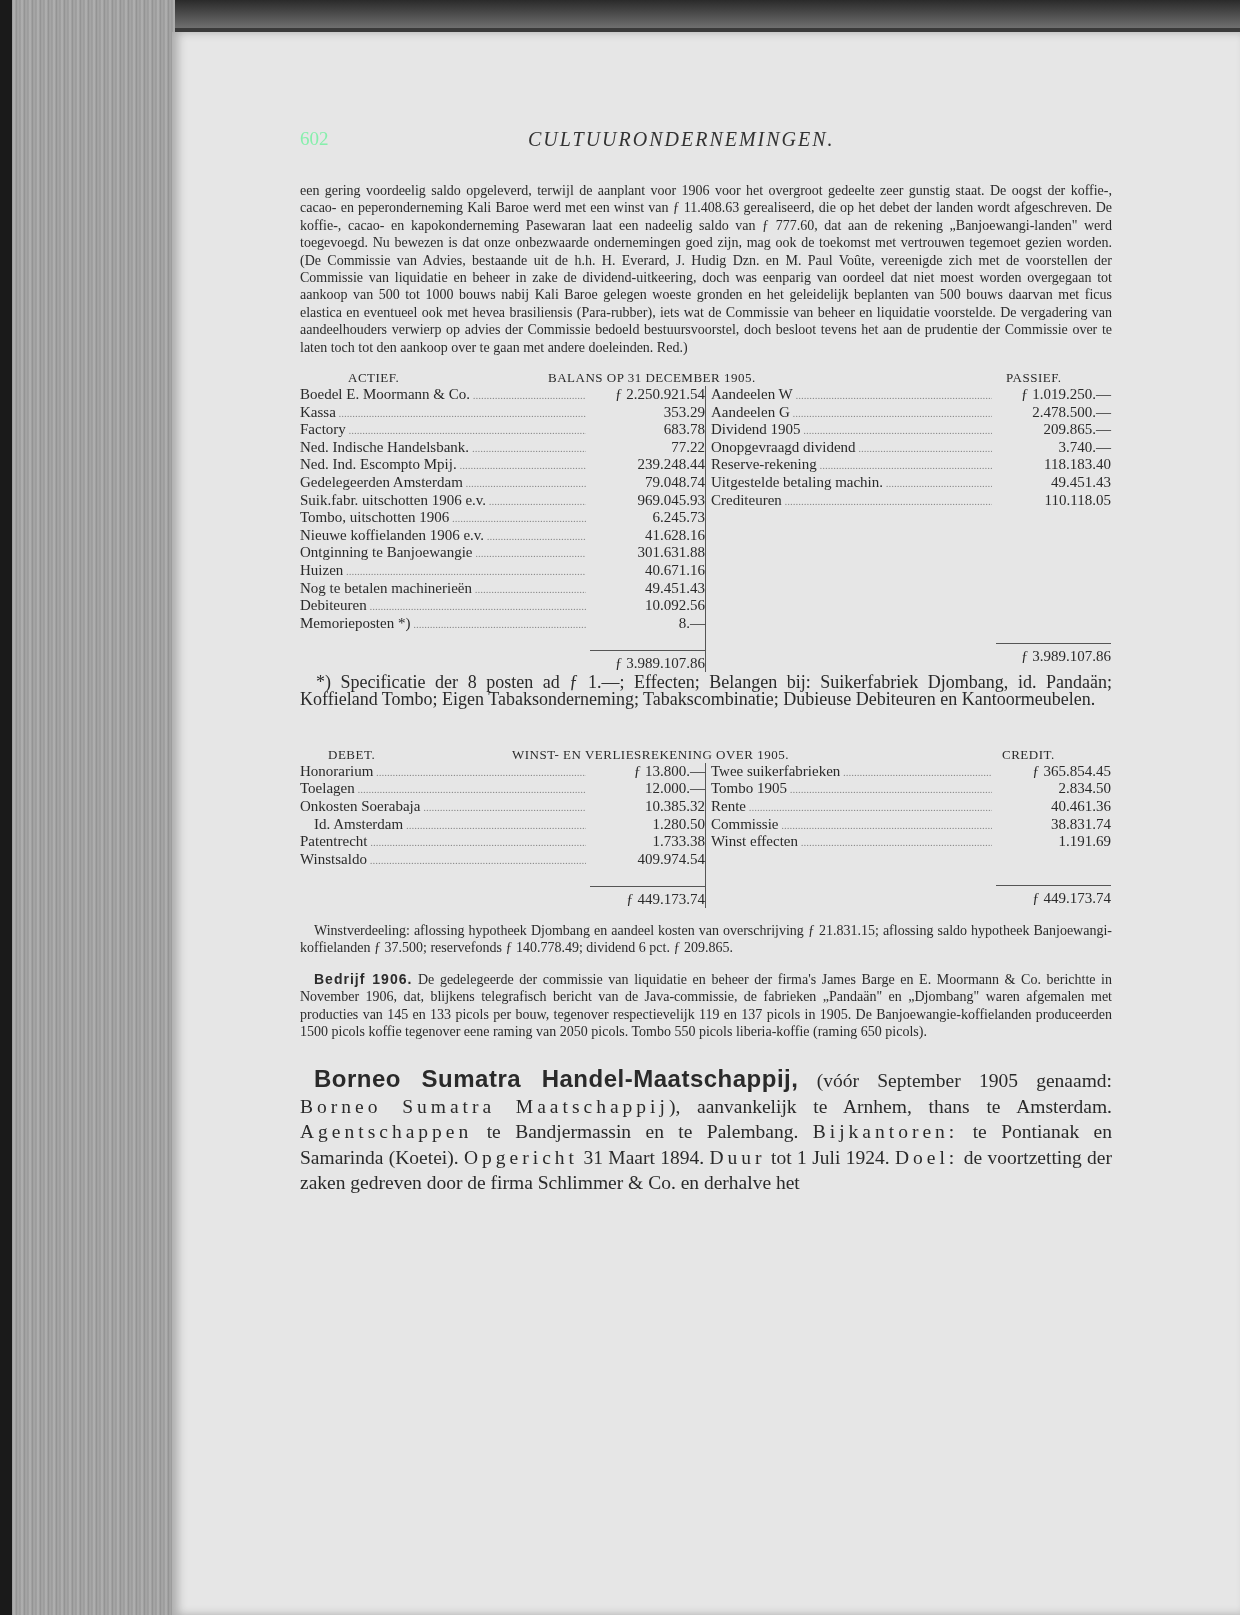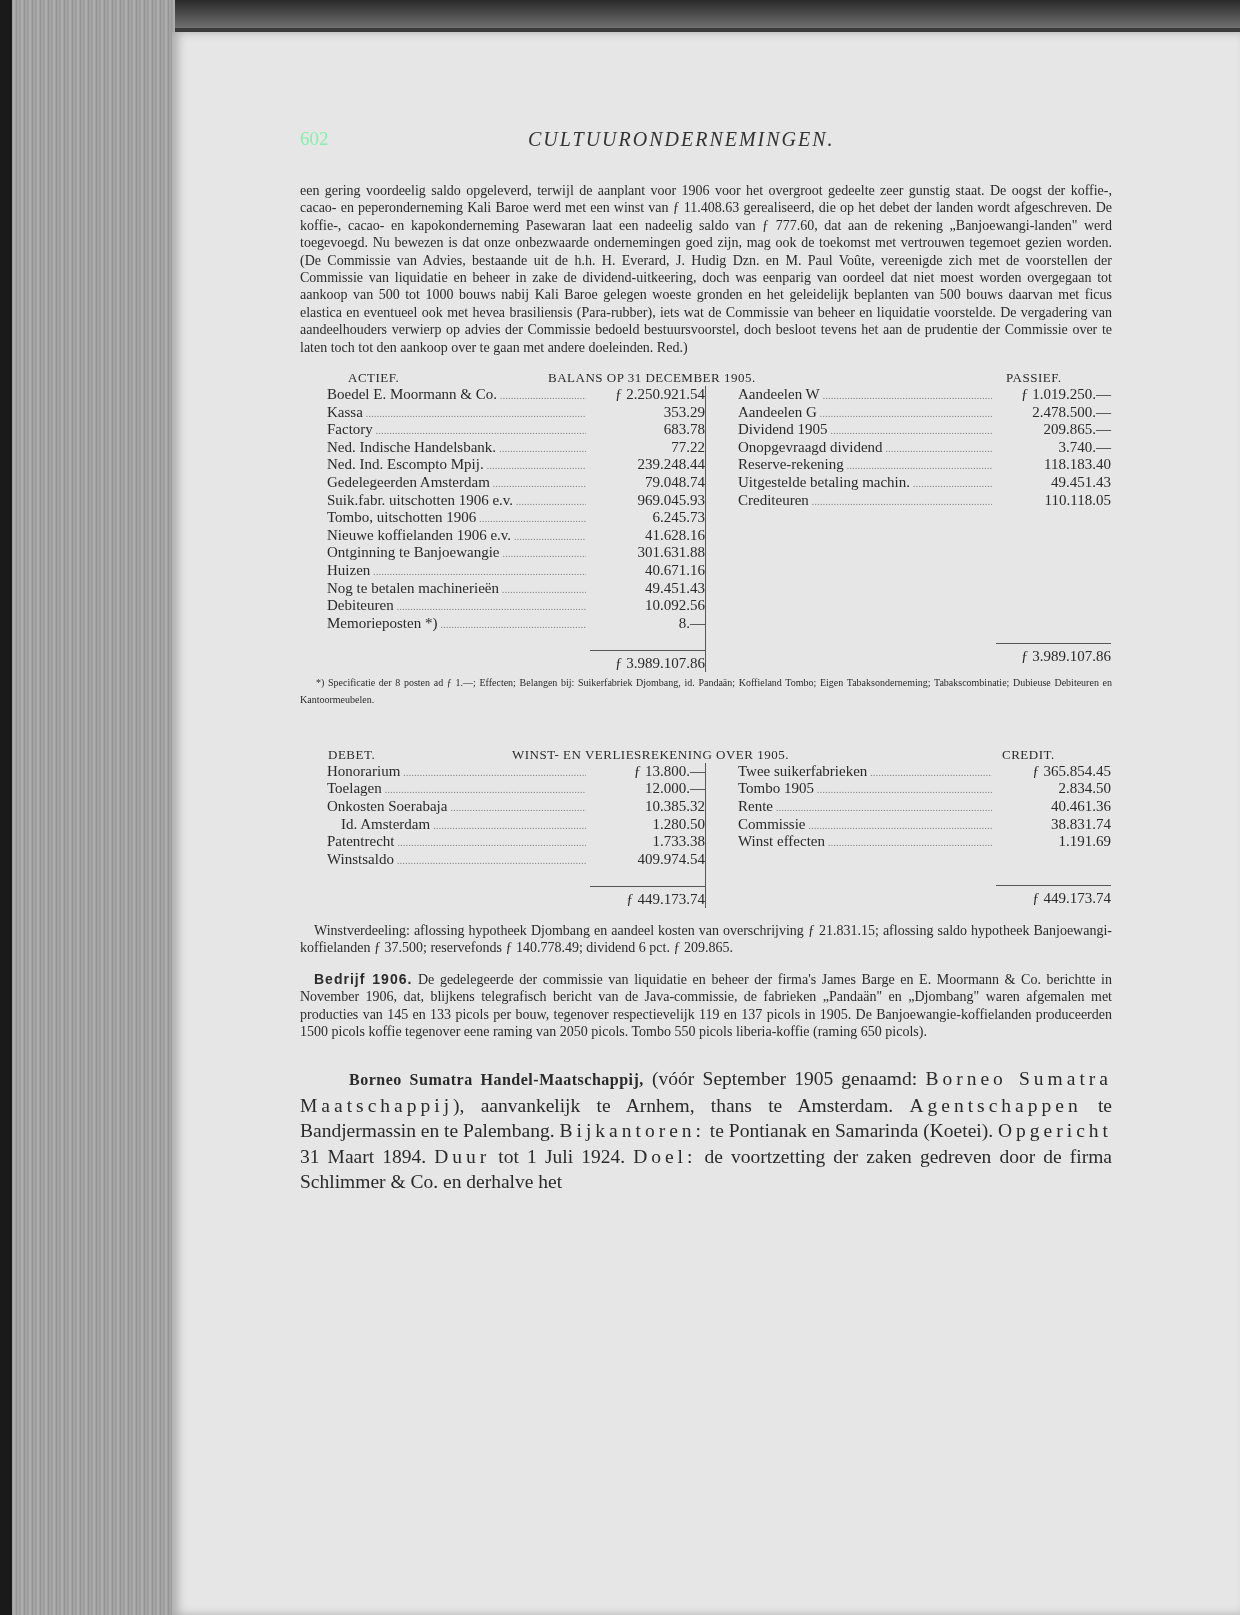--- a/index.html
+++ b/index.html
@@ -27,30 +27,30 @@
   .para { font-size:14px; line-height:17.4px; text-align:justify; margin:0; color:#2b2b2b; }
   .indent { text-indent:14px; }
   .p1 { margin-top:20px; }
   .bold-lead { font-family:"Liberation Sans","DejaVu Sans",sans-serif; font-weight:bold; letter-spacing:1px;margin-top:15px; }
   .tbl-head { display:flex; font-size:13px; margin-top:12px; height:18px; letter-spacing:0.5px;align-items:flex-end; }
   .tbl { display:flex; font-size:15px; line-height:16.6px; }
   .col { width:405px; }
   .col-left { border-right:1.5px solid #555; }
   .col-right { padding-left:5px; width:400px; }
   .row { display:flex; justify-content:space-between; white-space:nowrap; }
-  .row .lbl { flex:1; overflow:hidden;margin-left:27px; }
+  .row .lbl { flex:1; overflow:hidden; }
   .row .lbl::after { content:" ........................................................................................................"; color:#888; font-size:11px; }
   .row .amt { text-align:right; min-width:115px; padding-left:4px; }
   .row.total .lbl::after { content:""; }
   .rule { border-top:1.5px solid #555; margin-left:290px; margin-top:18px; height:4px; }
   .col-right .rule { margin-left:285px; }
-  .footnote { font-size:10px; line-height:17.4px; text-indent:16px; text-align:justify; margin:2px 0 0 0; }
+  .footnote { font-size:18px; line-height:17.4px; text-indent:16px; text-align:justify; margin:2px 0 0 0; }
   .spaced { letter-spacing:4px; }
   .company { font-size:19.5px; line-height:25.5px; text-align:justify; margin-top:26px; text-indent:14px; }
-  .company-name { font-family:Liberation Serif, serif; font-weight:bold; font-size:16px; letter-spacing:0.5px;margin-left:35px; }
+  .company-name { font-family:Liberation Sans, sans-serif; font-weight:bold; font-size:24px; letter-spacing:0.5px; }
   .ws { margin-top:14px; }
 </style>
 </head>
 <body>
 
 <div class="top-shadow"></div>
 <div class="book-edge"></div>
 <div class="book-edge-dark"></div>
 
 <div class="page"></div>

